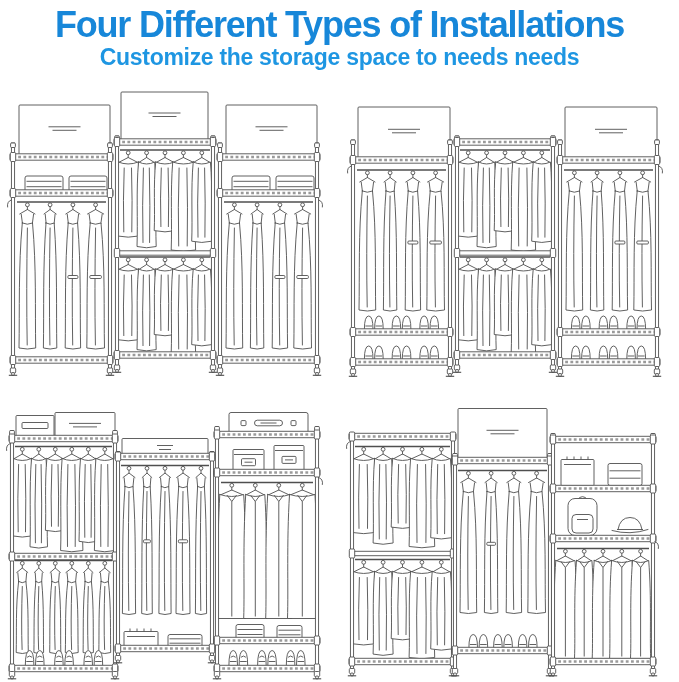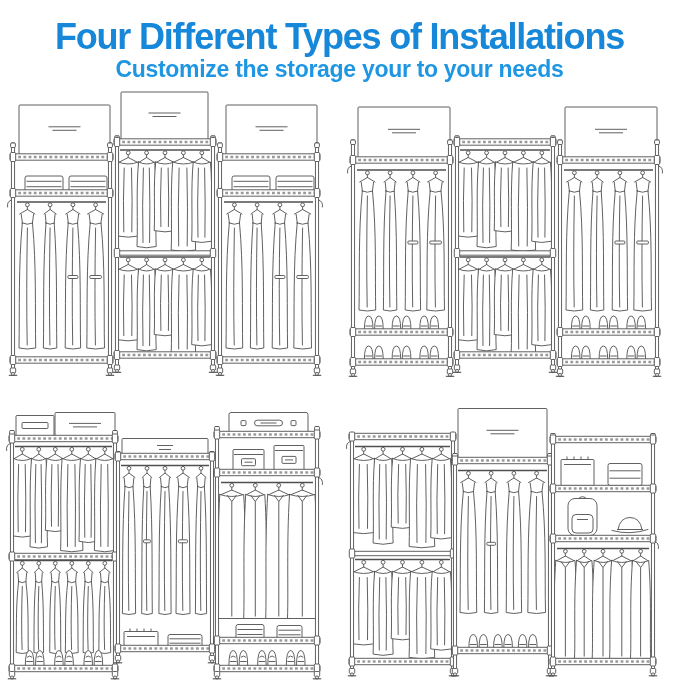--- a/index.html
+++ b/index.html
@@ -1,32 +1,32 @@
 <!DOCTYPE html>
 <html><head>
 <meta charset="utf-8">
 <style>
   html,body{margin:0;padding:0;background:#fff;}
   .page{position:relative;width:679px;height:682px;background:#fff;overflow:hidden;
         font-family:"Liberation Sans", sans-serif;}
-  header{position:absolute;top:16px;left:0;width:679px;text-align:center;}
+  header{position:absolute;top:4px;left:0;width:679px;text-align:center;}
   h1{margin:2px 0 0 0;font-size:36px;font-weight:bold;letter-spacing:-1.2px;white-space:nowrap;line-height:1.05;}
   h2{margin:1px 0 0 0;font-size:23px;font-weight:bold;letter-spacing:-0.3px;white-space:nowrap;line-height:1.1;}
   .grid{position:absolute;top:90px;left:0;width:679px;height:592px;
         display:grid;grid-template-columns:340px 339px;grid-template-rows:302px 290px;}
   figure{margin:0;padding:0;width:100%;height:100%;}
   figure svg{display:block;width:100%;height:100%;}
 </style>
 </head>
 <body>
 
 <div class="page">
   <header>
     <h1 style="color: rgb(23, 135, 217);">Four Different Types of Installations</h1>
-    <h2 style="color: rgb(30, 150, 226);">Customize the storage your to your needs</h2>
+    <h2 style="color: rgb(30, 150, 226);">Customize the storage space to needs needs</h2>
   </header>
   <main class="grid">
     <figure>
         <svg viewBox="0 0 340 302">
           <g>
             <rect x="19.0" y="15.0" width="91.0" height="52.0" rx="1" fill="#fff" stroke="#4f4f4f" stroke-width="0.9"></rect>
             <line x1="48.5" y1="36.8" x2="80.5" y2="36.8" stroke="#4f4f4f" stroke-width="0.9"></line>
             <line x1="52.5" y1="40.3" x2="76.5" y2="40.3" stroke="#4f4f4f" stroke-width="0.9"></line>
             <rect x="25.0" y="86.0" width="38.0" height="16.0" rx="2" fill="#fff" stroke="#4f4f4f" stroke-width="0.9"></rect>
             <line x1="26.5" y1="91.3" x2="61.5" y2="91.3" stroke="#4f4f4f" stroke-width="0.9"></line>

